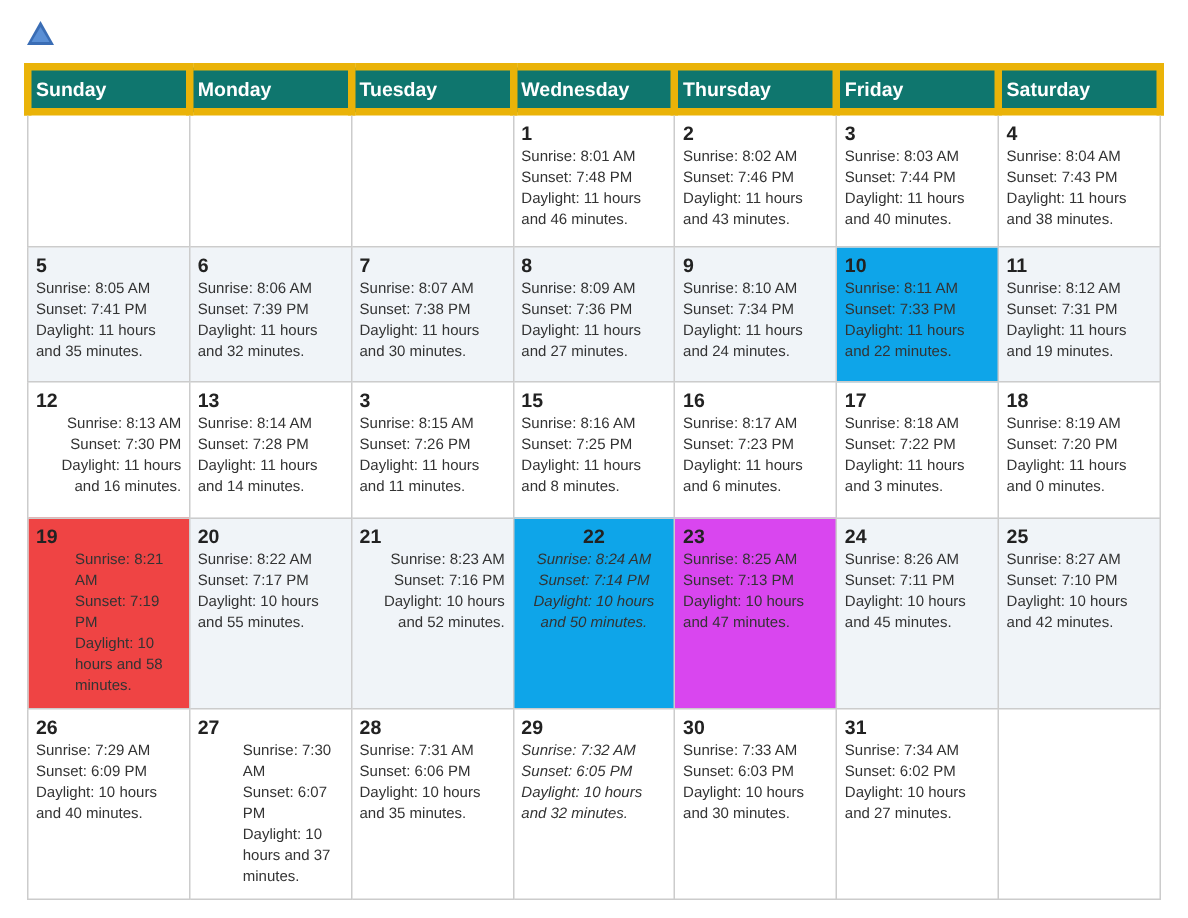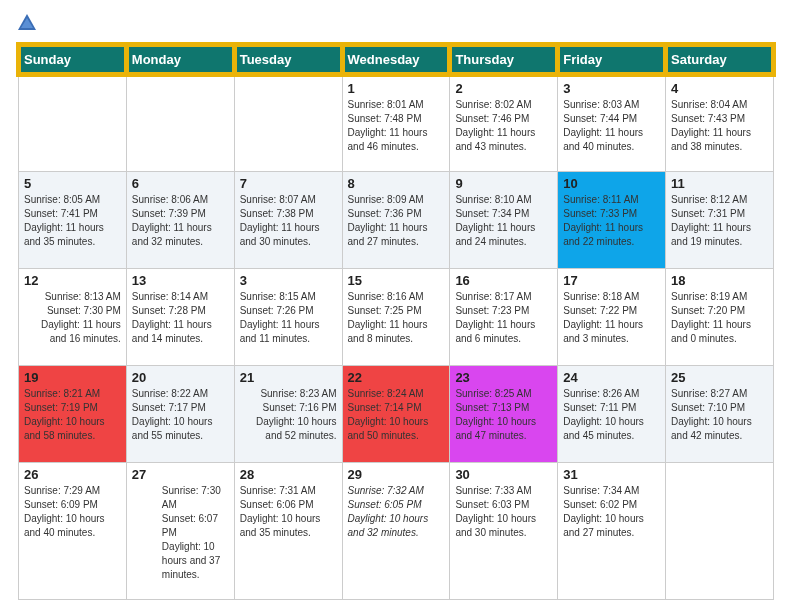--- a/index.html
+++ b/index.html
@@ -248,39 +248,39 @@
           <td>
             <span class="day-number">18</span>
             <div class="day-info" style="white-space: pre-line;">Sunrise: 8:19 AM
 Sunset: 7:20 PM
 Daylight: 11 hours and 0 minutes.</div>
           </td>
         </tr>
         <tr>
           <td style="background: #ef4444;">
             <span class="day-number">19</span>
-            <div class="day-info" style="white-space: pre-line;">Sunrise: 8:21 AM
+            <div class="day-info" style="white-space: pre-line; margin-left: 26px;">Sunrise: 8:21 AM
 Sunset: 7:19 PM
 Daylight: 10 hours and 58 minutes.</div>
           </td>
           <td style="background: rgb(240, 244, 248);">
             <span class="day-number">20</span>
             <div class="day-info" style="white-space: pre-line;">Sunrise: 8:22 AM
 Sunset: 7:17 PM
 Daylight: 10 hours and 55 minutes.</div>
           </td>
           <td style="background: rgb(240, 244, 248);">
             <span class="day-number">21</span>
             <div class="day-info" style="white-space: pre-line; text-align: right;">Sunrise: 8:23 AM
 Sunset: 7:16 PM
 Daylight: 10 hours and 52 minutes.</div>
           </td>
-          <td style="background: #ef4444;">
+          <td style="background: #0ea5e9; text-align: center;">
             <span class="day-number">22</span>
-            <div class="day-info" style="white-space: pre-line;">Sunrise: 8:24 AM
+            <div class="day-info" style="white-space: pre-line; font-style: italic;">Sunrise: 8:24 AM
 Sunset: 7:14 PM
 Daylight: 10 hours and 50 minutes.</div>
           </td>
           <td style="background: #d946ef;">
             <span class="day-number">23</span>
             <div class="day-info" style="white-space: pre-line;">Sunrise: 8:25 AM
 Sunset: 7:13 PM
 Daylight: 10 hours and 47 minutes.</div>
           </td>
           <td style="background: rgb(240, 244, 248); margin-top: 19px;">

